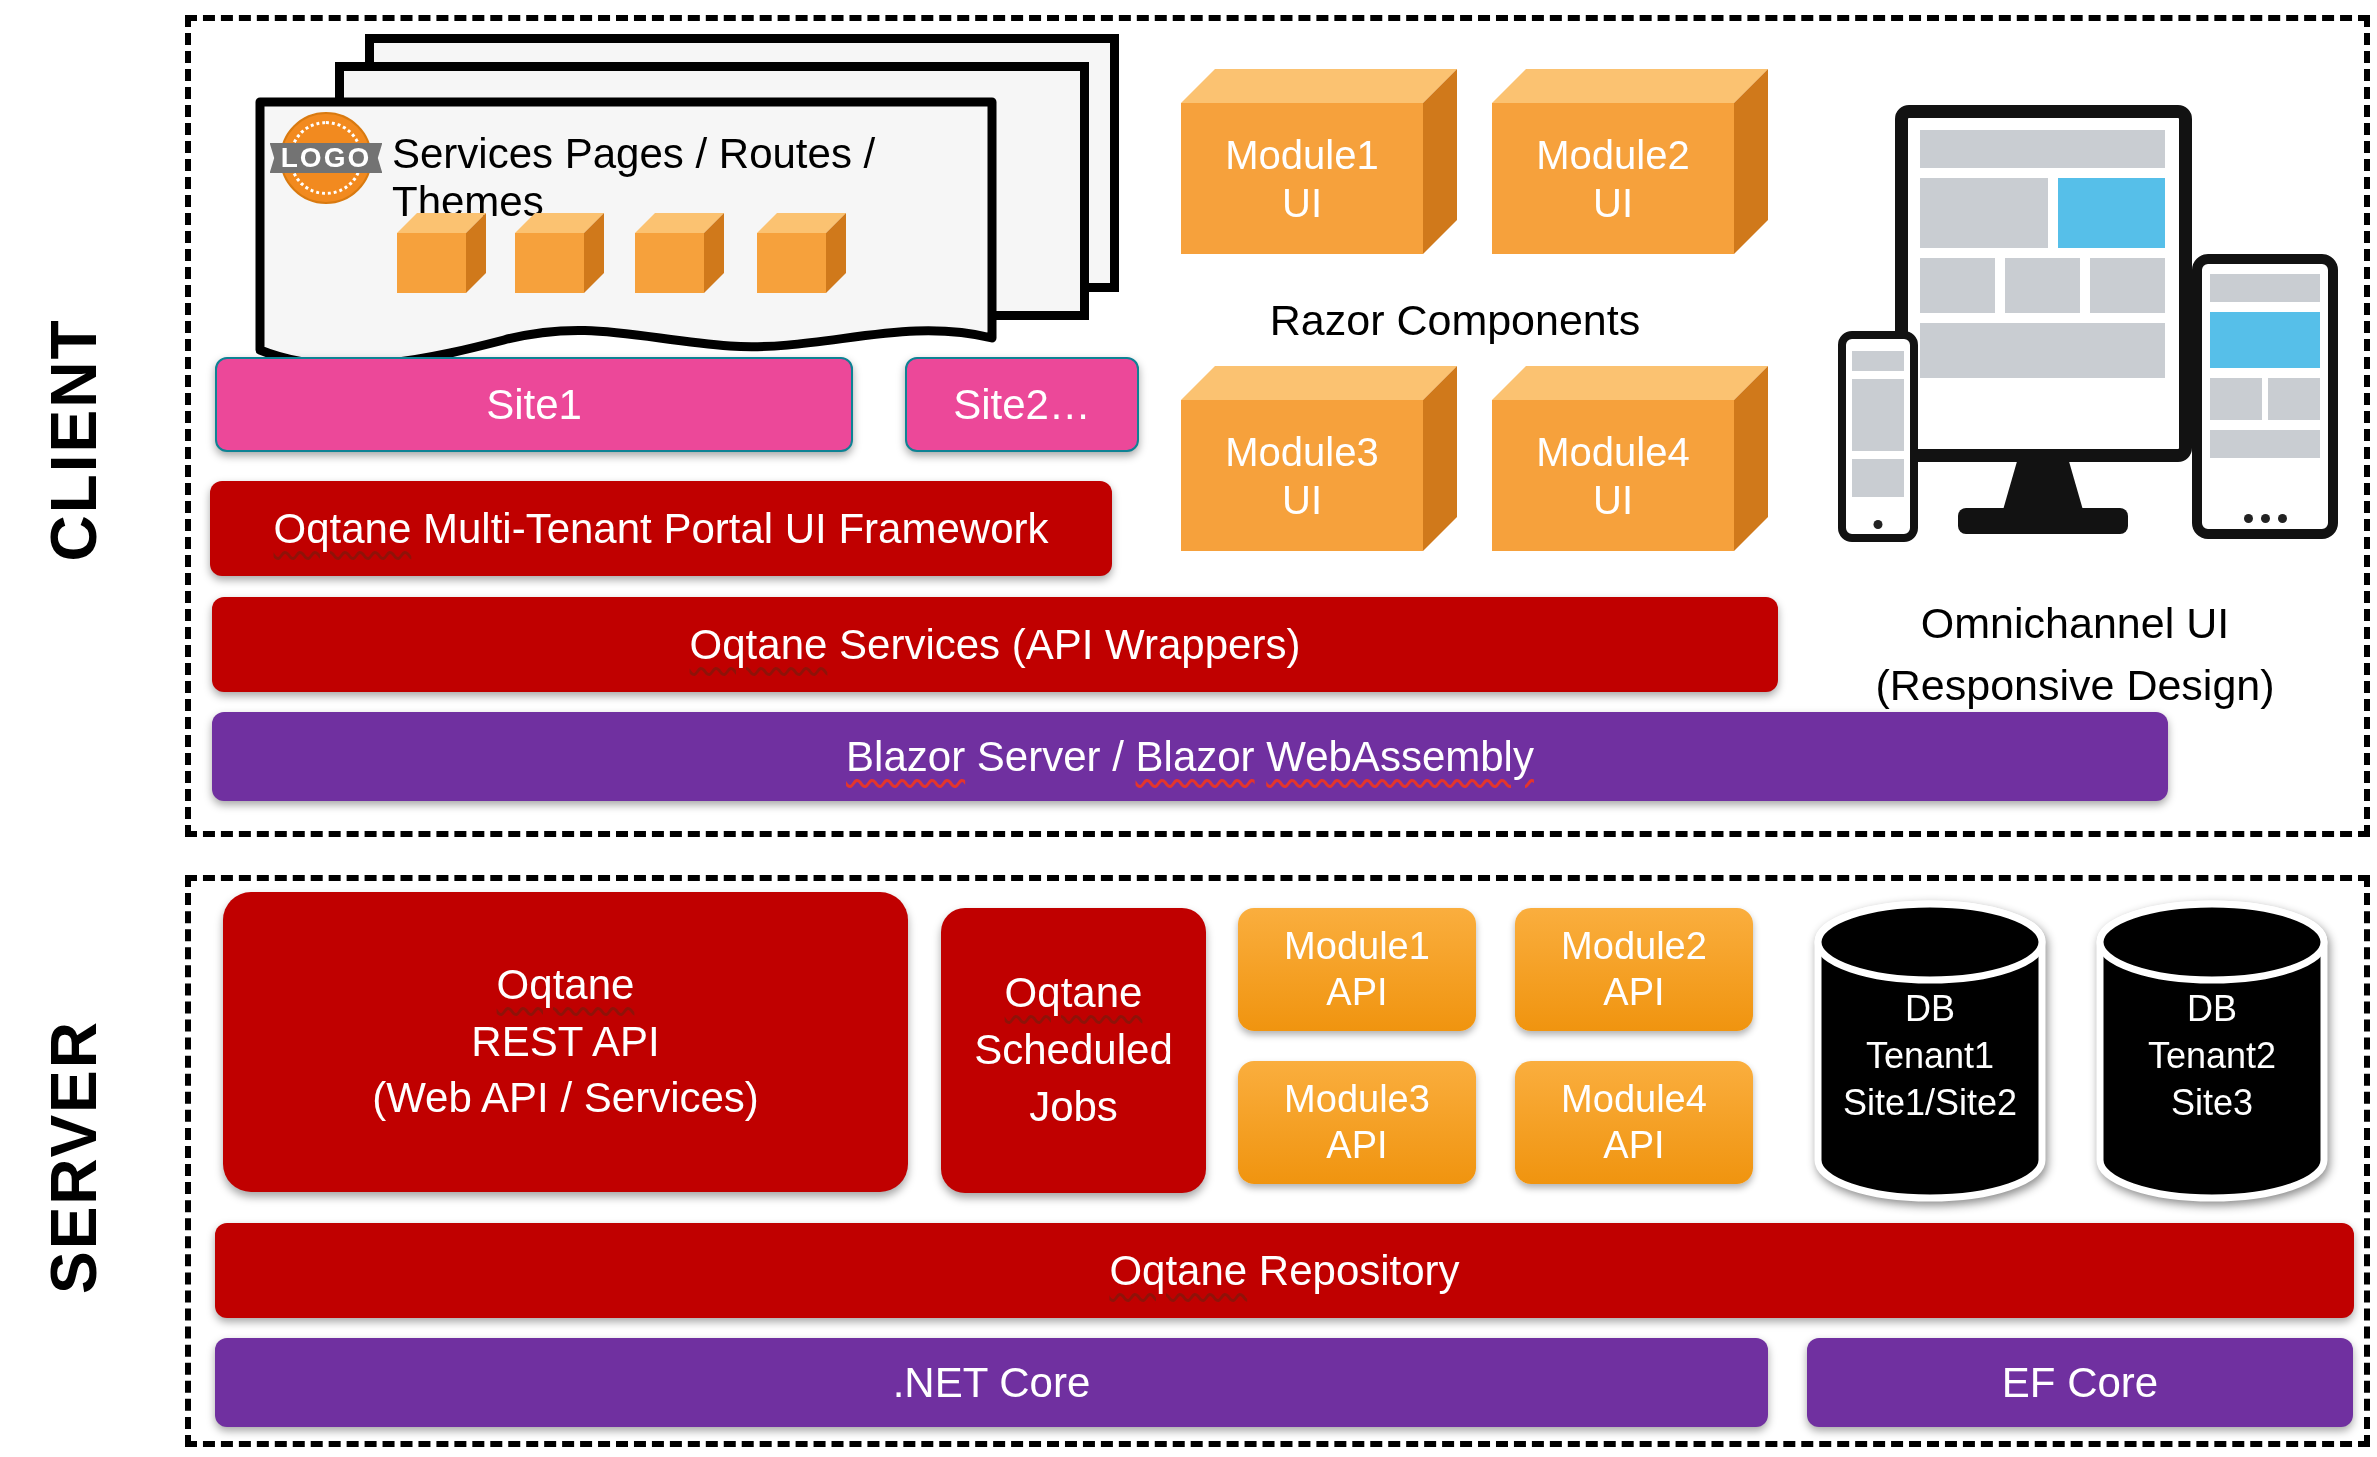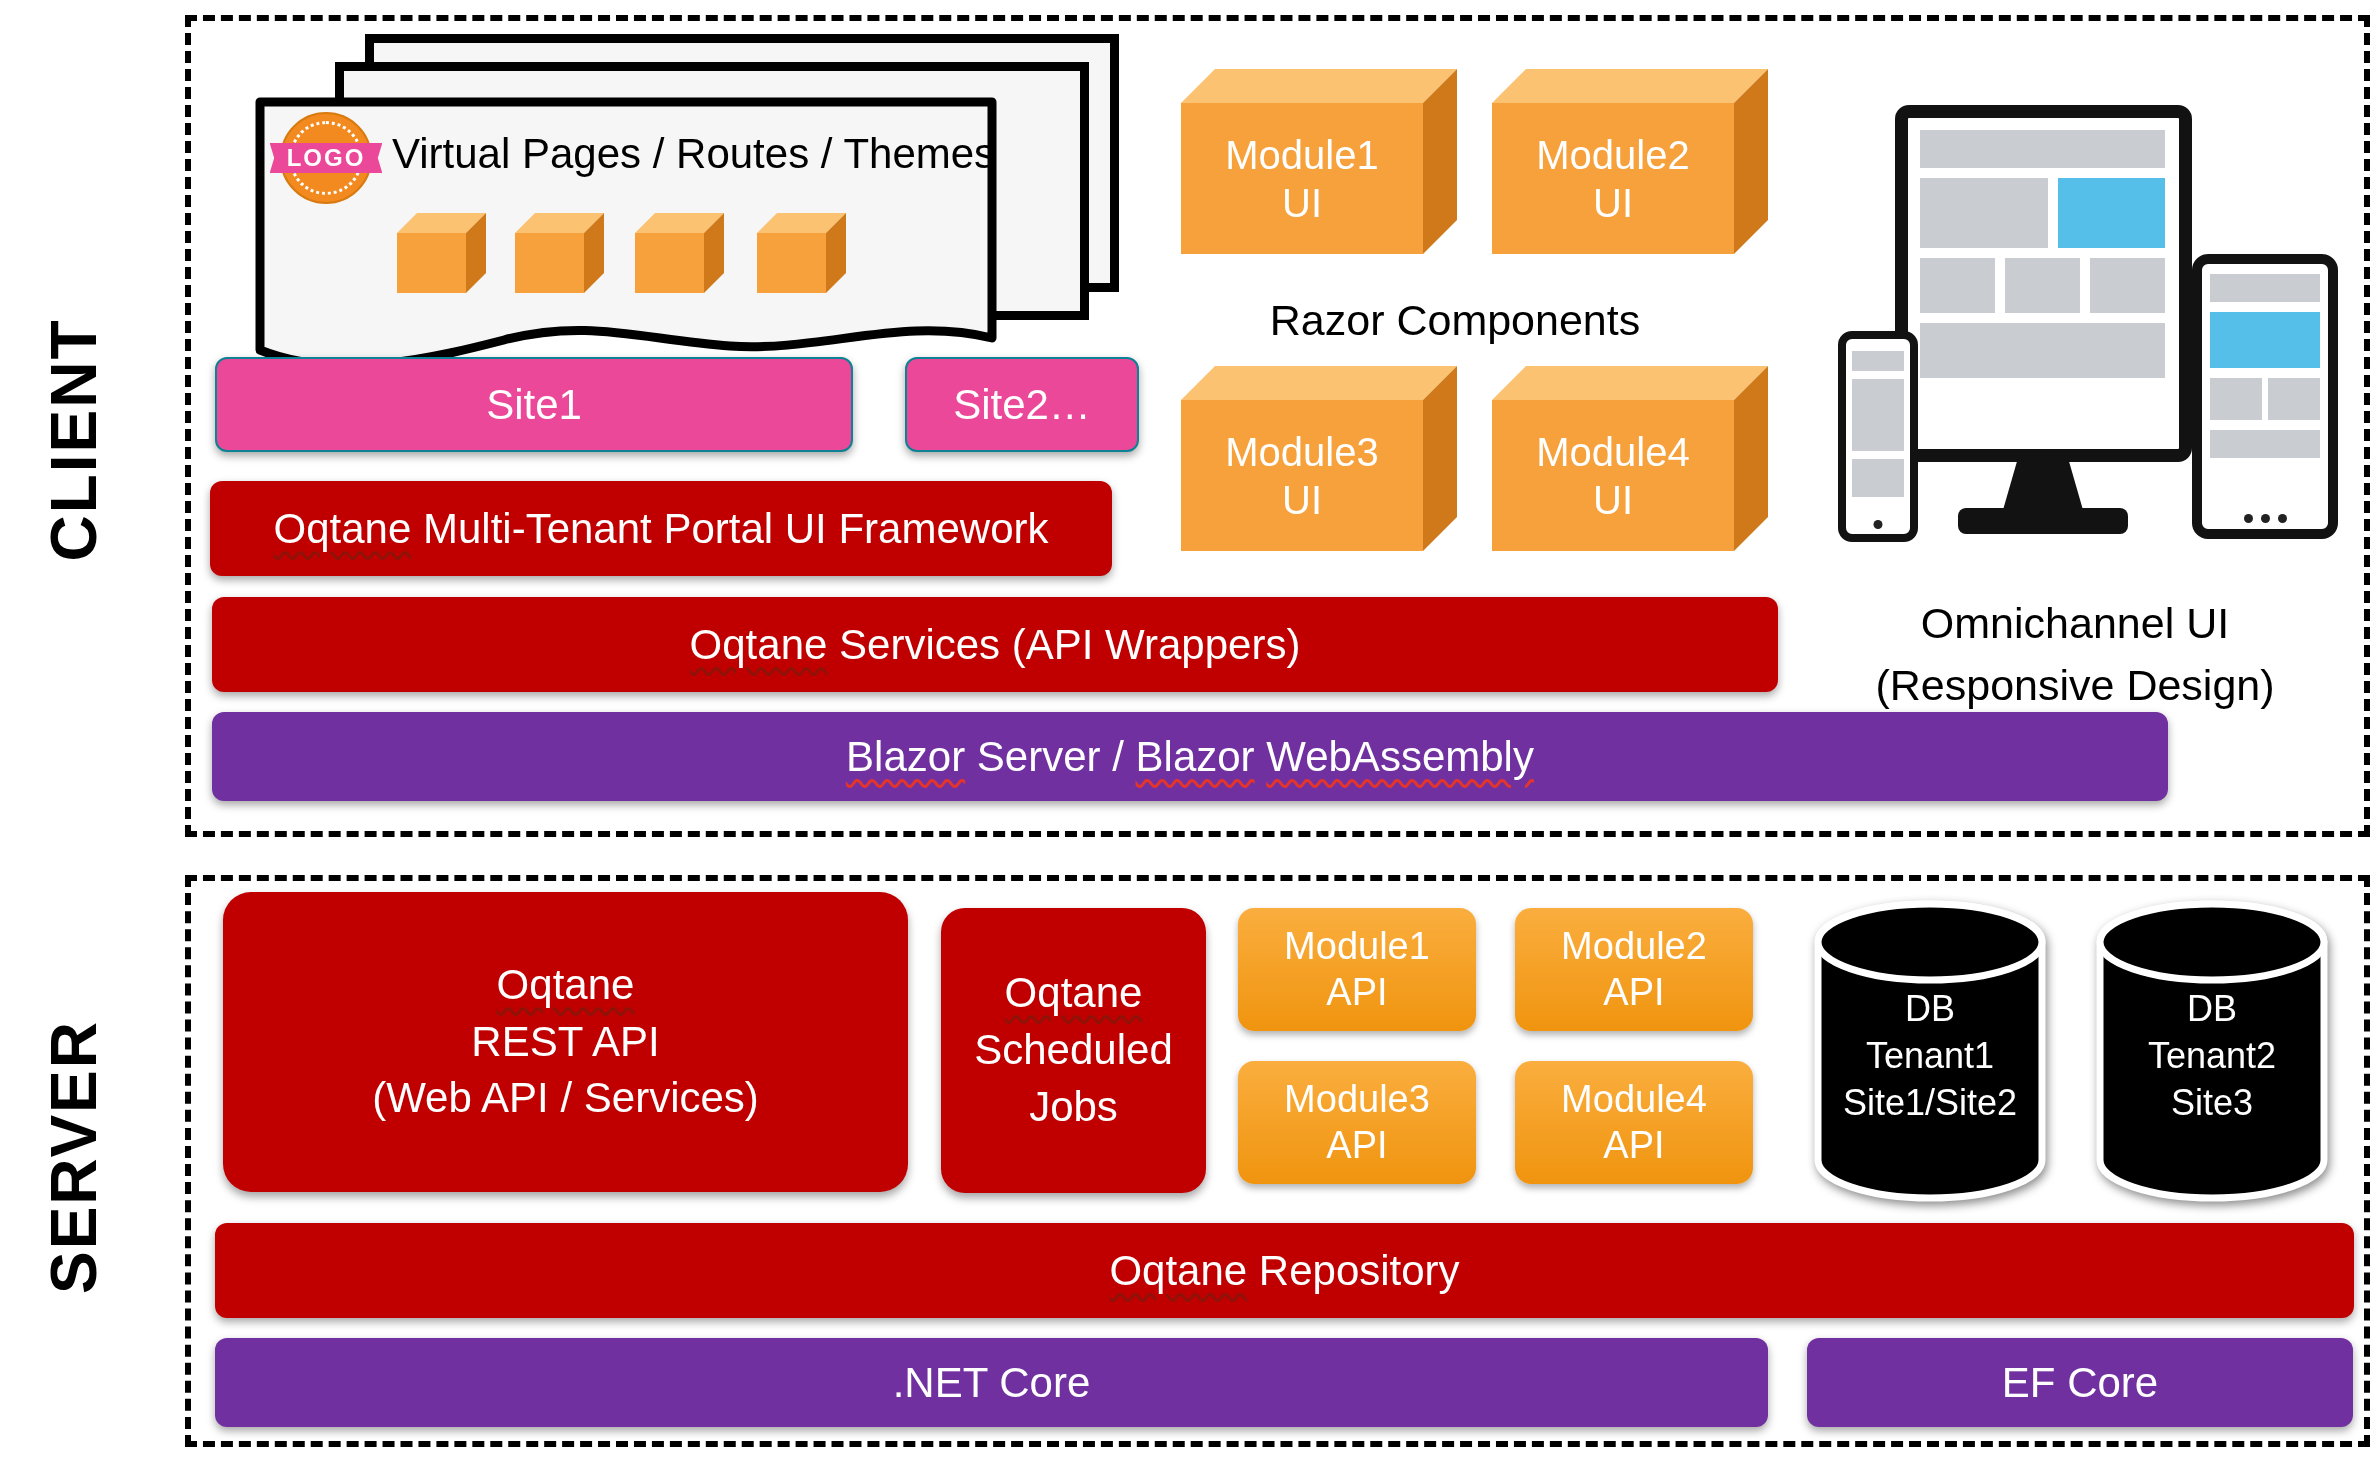--- a/index.html
+++ b/index.html
@@ -25,23 +25,23 @@
         text-decoration-thickness:3px; text-underline-offset:8px; }
   .bar-purple .sq { text-decoration-color:#e5352b; }
 
   .page-back { position:absolute; background:#F6F6F6; border:9px solid #000; }
   .page-front-svg { position:absolute; }
 
   .logo-circle { position:absolute; width:92px; height:92px; border-radius:50%;
     background:#F28A1F; border:2px solid #d97a10; z-index:6; }
   .logo-circle::before { content:""; position:absolute; inset:7px; border:3px dotted #fff; border-radius:50%; }
   .logo-ribbon { position:absolute; left:-14%; top:33%; width:128%; height:34%;
-    background:#ec4899; clip-path:polygon(0 0,100% 0,96% 50%,100% 100%,0 100%,4% 50%);
+    background:#737373; clip-path:polygon(0 0,100% 0,96% 50%,100% 100%,0 100%,4% 50%);
     display:flex; align-items:center; justify-content:center;
-    color:#fff; font-weight:bold; font-size:24px; letter-spacing:2px; }
+    color:#fff; font-weight:bold; font-size:28px; letter-spacing:2px; }
 
   .cube { position:absolute; }
   .cube-front { position:absolute; background:#F6A13C; display:flex; align-items:center;
     justify-content:center; text-align:center; color:#fff; line-height:1.2; }
   .cube-top  { position:absolute; left:0; top:0; background:#FBC271; }
   .cube-side { position:absolute; top:0; background:#D0791B; }
 
   .cube-lg { width:276px; height:185px; }
   .cube-lg .cube-front { left:0; top:34px; width:242px; height:151px; font-size:40px; }
   .cube-lg .cube-top  { width:276px; height:34px;
@@ -106,21 +106,21 @@
     <svg class="page-front-svg" style="left:246px; top:88px; z-index:3;" width="760" height="310" viewBox="0 0 760 310">
       <path d="M14 14 H746 V250 C656 228 576 264 484 258 C398 252 342 230 258 252 C192 269 92 294 14 262 Z" fill="#F6F6F6" stroke="#000" stroke-width="9" stroke-linejoin="round"></path>
     </svg>
 
     <div class="logo-circle" style="left:280px; top:112px;">
       <div class="logo-ribbon">
         <span>LOGO</span>
       </div>
     </div>
 
-    <div class="plain-label" style="left:392px; top:130px; width:610px; font-size:42px; z-index:5; text-align:left;">Virtual Pages / Routes / Themes</div>
+    <div class="plain-label" style="left:392px; top:130px; width:610px; font-size:42px; z-index:5; text-align:left;">Services Pages / Routes / Themes</div>
 
     <div class="cube cube-sm" style="left:397px; top:213px;">
       <div class="cube-top"></div>
       <div class="cube-side"></div>
       <div class="cube-front"></div>
     </div>
     <div class="cube cube-sm" style="left:515px; top:213px;">
       <div class="cube-top"></div>
       <div class="cube-side"></div>
       <div class="cube-front"></div>

